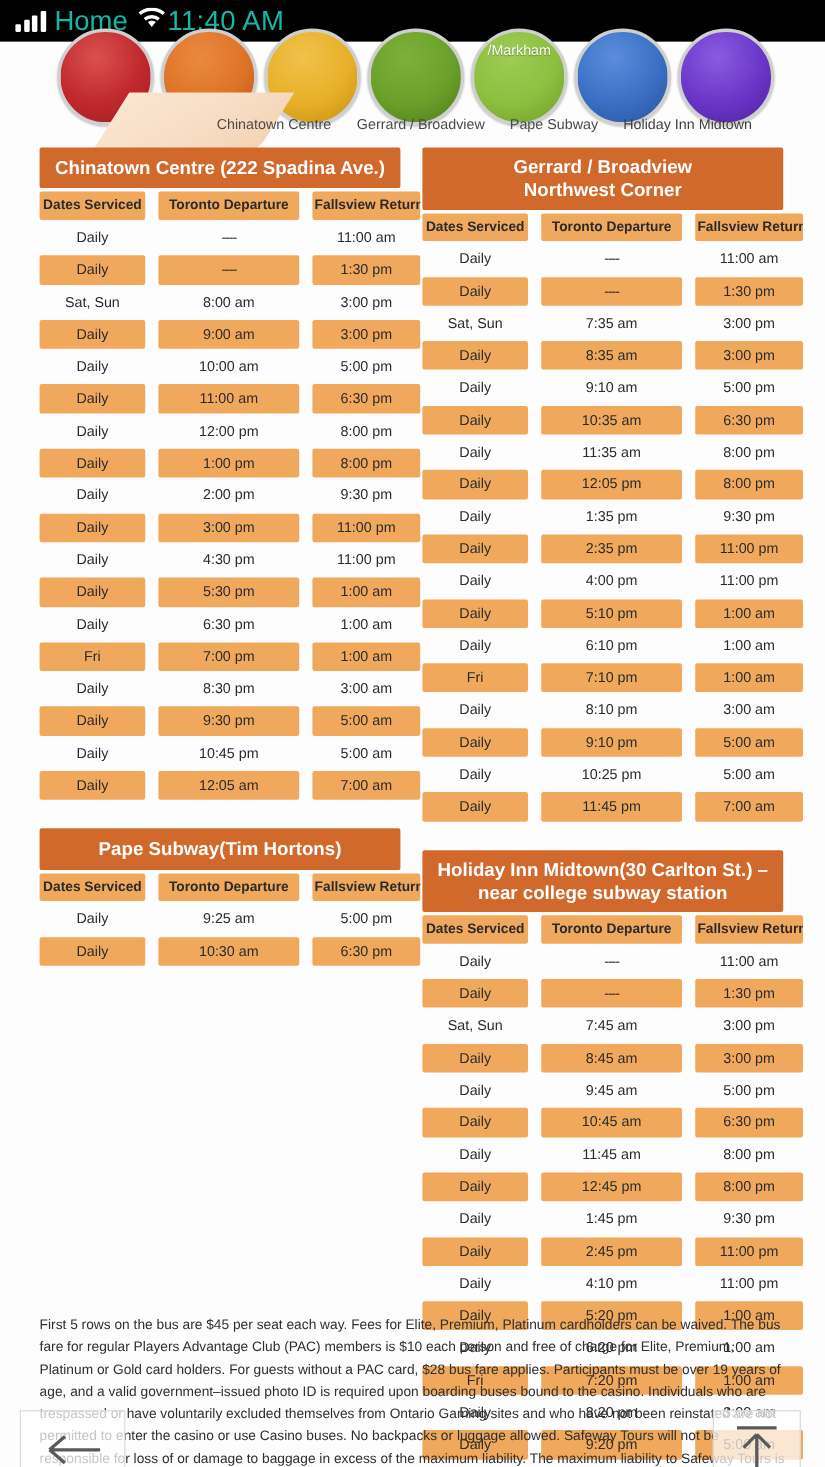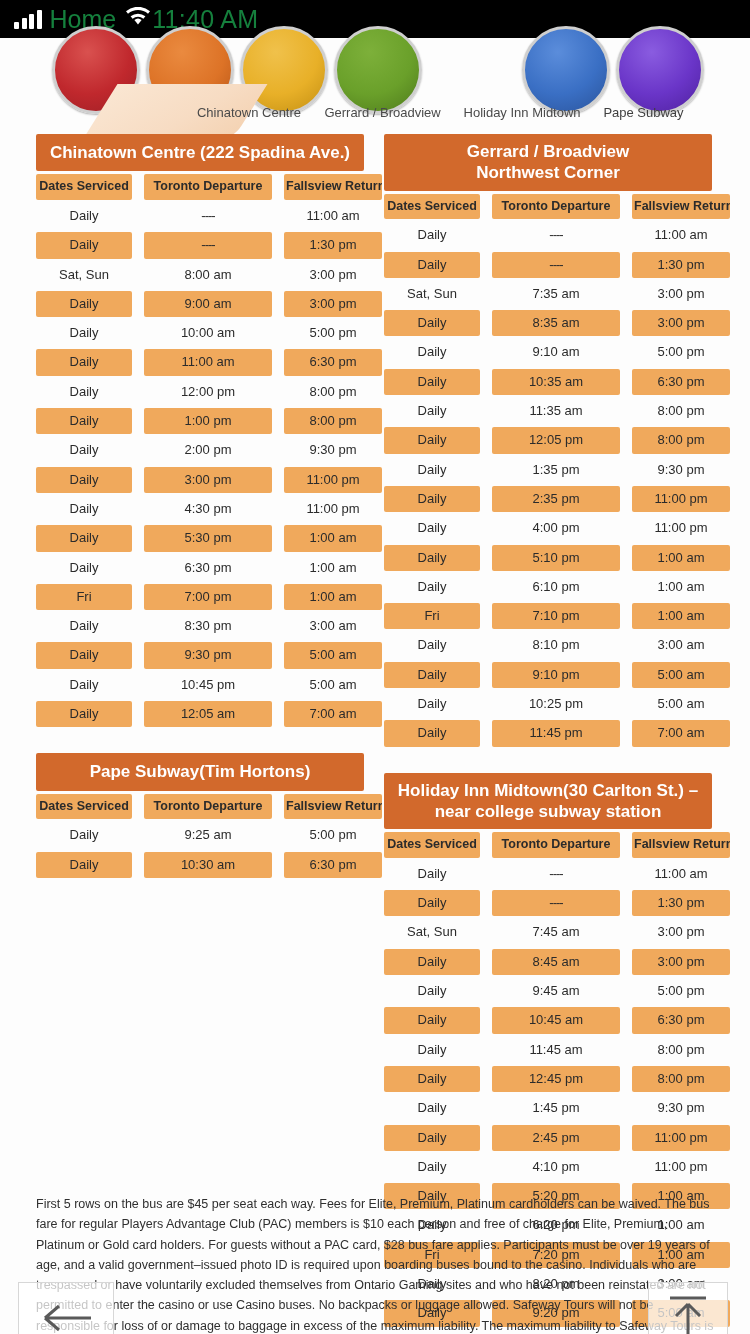--- a/index.html
+++ b/index.html
@@ -8,21 +8,21 @@
     width: 750px; height: 1334px;
     font-family: "Liberation Sans", sans-serif;
     background: #ffffff;
     overflow: hidden;
   }
   .screen { position: relative; width: 750px; height: 1334px; background: #fdfdfd; }
 
   
   .statusbar {
     position: absolute; top: 0; left: 0; width: 750px; height: 38px;
-    background: #000; color: #15803d;
+    background: #000; color: #14b8a6;
     display: flex; align-items: center; padding: 0 14px;
   }
   .sb-left { display: flex; align-items: center; gap: 8px; flex: 0 0 auto; }
   .sb-center { flex: 1; font-size: 25px; font-weight: 400; letter-spacing: .3px; }
   .sb-right { display: flex; align-items: center; gap: 9px; flex: 0 0 auto; }
   .sig-bars { display: flex; align-items: flex-end; gap: 2.5px; height: 19px; }
   .sig-bars i { display: block; width: 5px; background: #fff; border-radius: 1px; }
   .sig-bars i:nth-child(1) { height: 7px; }
   .sig-bars i:nth-child(2) { height: 11px; }
   .sig-bars i:nth-child(3) { height: 15px; }
@@ -160,36 +160,39 @@
         </div>
       <div class="circle" style="left:146px;background:radial-gradient(circle at 40% 28%, #ea8a3f 0%, #dd7327 55%, #b45417 100%)">
           <span></span>
         </div>
       <div class="circle" style="left:240px;background:radial-gradient(circle at 40% 28%, #f0c14b 0%, #e8b028 55%, #c28e12 100%)">
           <span></span>
         </div>
       <div class="circle" style="left:334px;background:radial-gradient(circle at 40% 28%, #7db03a 0%, #6aa02a 55%, #4e7a1c 100%)">
           <span></span>
         </div>
+      <div class="circle" style="left:428px;background:radial-gradient(circle at 40% 28%, #9ecb55 0%, #8cbf3f 55%, #6f9c2b 100%)">
+          <span>/Markham</span>
+        </div>
       <div class="circle" style="left:522px;background:radial-gradient(circle at 40% 28%, #5b8ddb 0%, #3a6fc4 55%, #2a539a 100%)">
           <span></span>
         </div>
       <div class="circle" style="left:616px;background:radial-gradient(circle at 40% 28%, #8a5ce0 0%, #6a35c8 55%, #4f219e 100%)">
           <span></span>
         </div>
     </div>
 
     <div class="ribbon">
       <div class="ribbon-tail"></div>
       <div class="ribbon-shape"></div>
       <div class="ribbon-tabs">
         <div class="ribbon-tab">Chinatown Centre</div>
         <div class="ribbon-tab">Gerrard / Broadview</div>
+        <div class="ribbon-tab">Pape Subway</div>
         <div class="ribbon-tab">Holiday Inn Midtown</div>
-        <div class="ribbon-tab">Pape Subway</div>
       </div>
     </div>
 
     <div class="cols">
       <div class="col-left">
           <div class="tbl">
             <div class="tbl-title">Chinatown Centre (222 Spadina Ave.)</div>
             <div class="row head">
               <div class="cell c0">Dates Serviced</div>
               <div class="cell c1">Toronto Departure</div>

